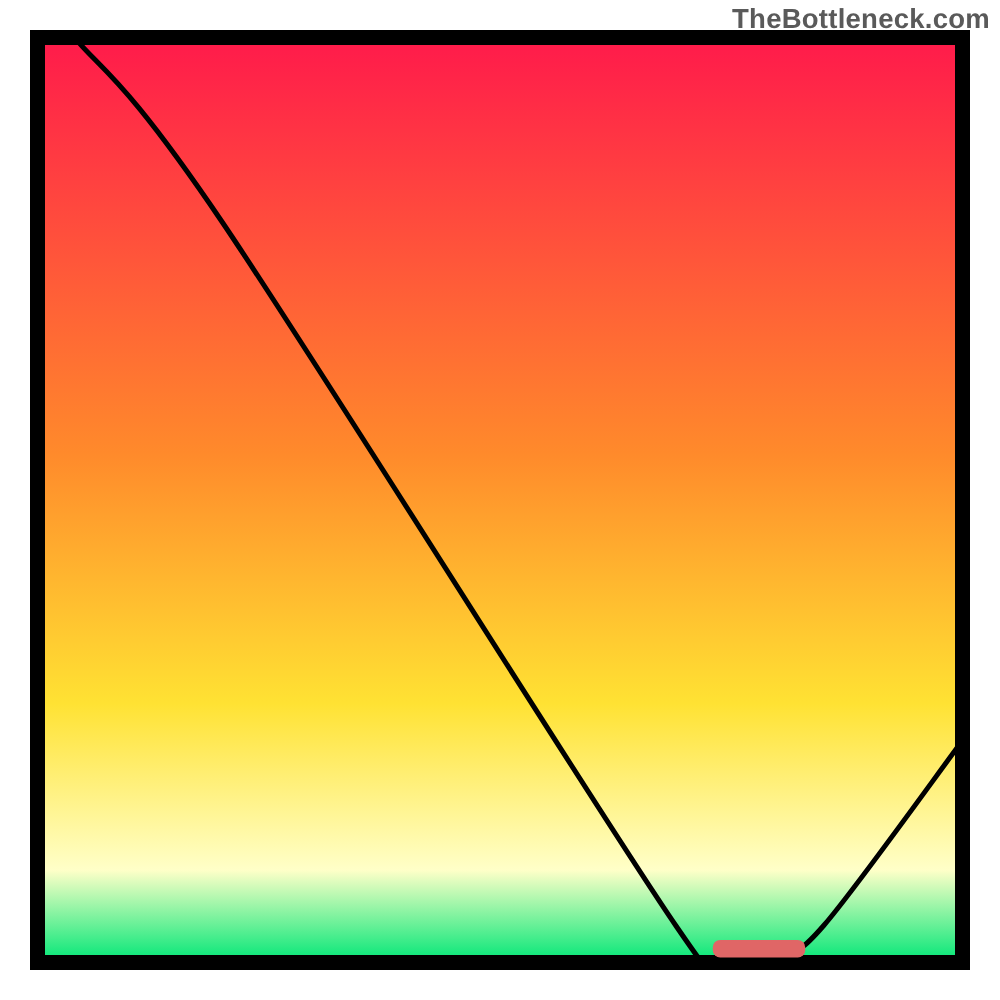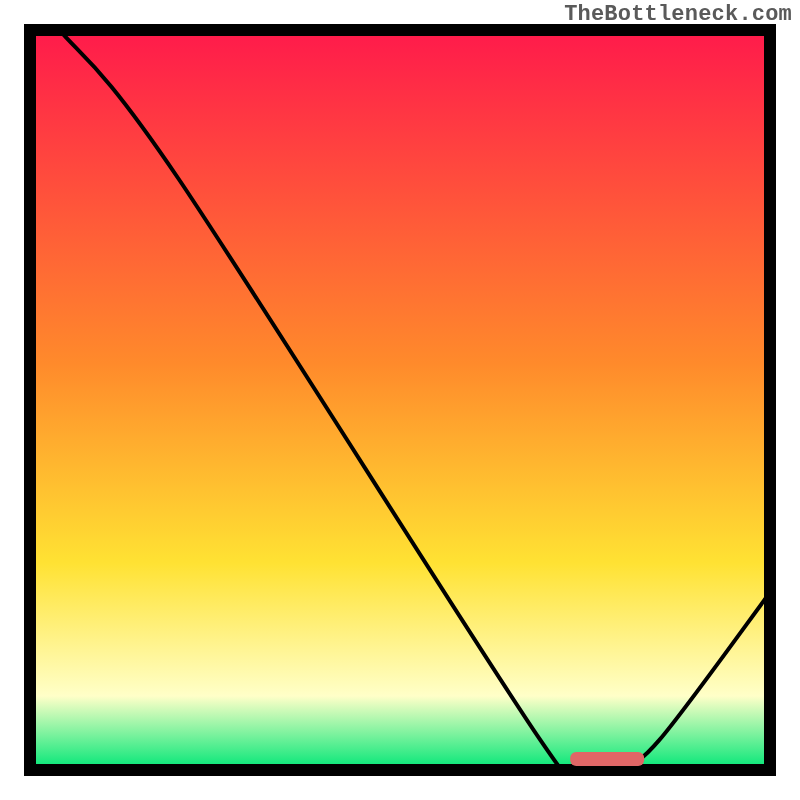--- a/index.html
+++ b/index.html
@@ -15,21 +15,21 @@
     left: 0;
     top: 0;
     width: 800px;
     height: 800px;
     box-sizing: border-box;
   }
   .watermark {
     position: absolute;
     top: 2px;
     right: 8px;
-    font-family: Liberation Mono, monospace;
+    font-family: Liberation Sans, sans-serif;
     font-size: 22px;
     font-weight: 700;
     color: #5a5a5a;
     letter-spacing: 0.2px;
   }
   svg { display: block; }
 </style>
 </head>
 <body>
 

